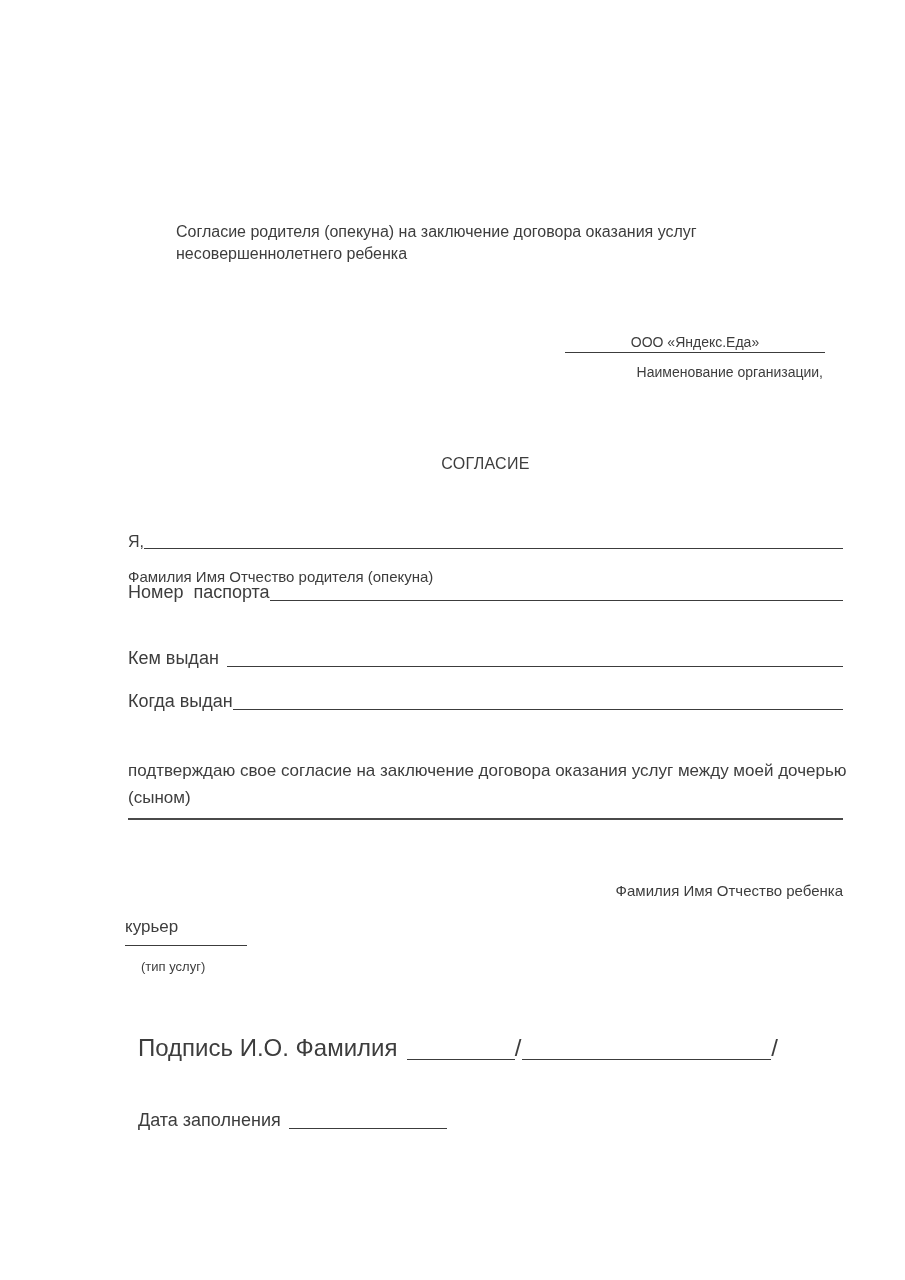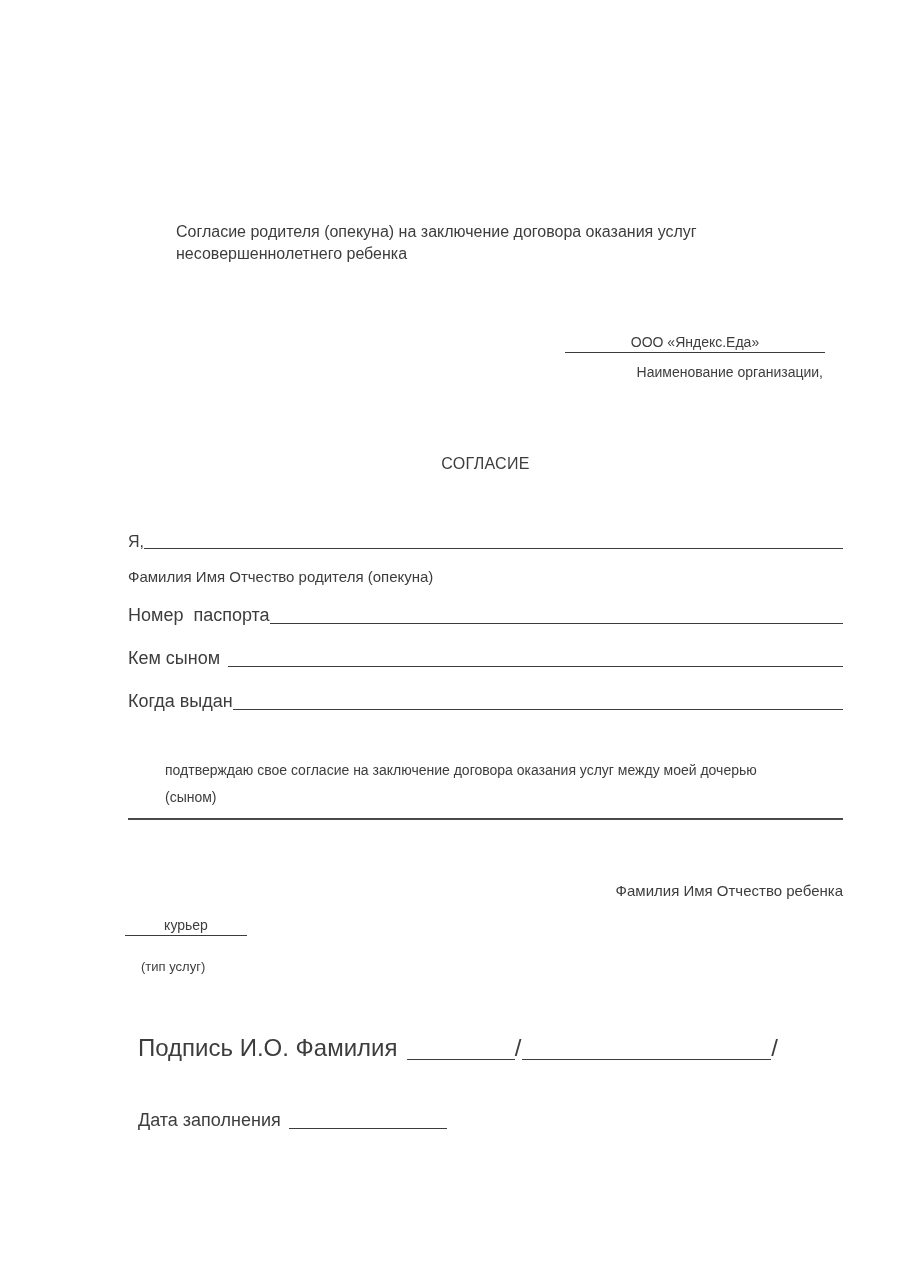--- a/index.html
+++ b/index.html
@@ -53,43 +53,43 @@
   .grow { flex: 1 1 auto; }
   .gap-sm { margin-left: 8px; }
 
   .row-parent   { left: 128px; top: 533px; width: 715px; font-size: 16px; }
   .fio-caption {
     left: 128px; top: 568px; width: 715px;
     padding-right: 87px; box-sizing: border-box;
     font-size: 15px;
   }
 
-  .row-passport { left: 128px; top: 605px; width: 715px; font-size: 18px; }
+  .row-passport { left: 128px; top: 582px; width: 715px; font-size: 18px; }
   .row-issuedby { left: 128px; top: 648px; width: 715px; font-size: 18px; }
   .row-issuedwh { left: 128px; top: 691px; width: 715px; font-size: 18px; }
 
   .confirm-text {
     left: 128px; top: 757px; width: 720px;
-    font-size: 14px; line-height: 27px; margin-left: 37px;
+    font-size: 17px; line-height: 27px;
   }
   .hr-line {
     left: 128px; top: 818px; width: 715px;
     border-top: 2px solid #4a4a4a; height: 0;
   }
 
   .child-caption {
     left: 128px; top: 882px; width: 715px;
     text-align: right; font-size: 15px;
   }
 
   .service-line {
     left: 125px; top: 917px; width: 122px;
-    text-align: center; font-size: 14px;
+    text-align: left; font-size: 17px;
     border-bottom: 1.3px solid #3c3c3c;
-    padding-bottom: 2px;
+    padding-bottom: 8px;
   }
   .service-caption {
     left: 141px; top: 959px; font-size: 13px;
   }
 
   .row-signature { left: 138px; top: 1034px; width: 640px; font-size: 24px; justify-content: center; }
   .blank-sig-1 { width: 110px; margin-left: 10px; }
   .blank-sig-2 { width: 256px; }
   .slash { margin-bottom: 0; }
 
@@ -118,21 +118,21 @@
     <span class="blank grow"></span>
   </div>
   <div class="abs fio-caption">Фамилия Имя Отчество родителя (опекуна)</div>
 
   <div class="abs row row-passport">
     <span class="row-label">Номер  паспорта</span>
     <span class="blank grow"></span>
   </div>
 
   <div class="abs row row-issuedby">
-    <span class="row-label">Кем сыном</span>
+    <span class="row-label">Кем выдан</span>
     <span class="blank grow gap-sm"></span>
   </div>
 
   <div class="abs row row-issuedwh">
     <span class="row-label">Когда выдан</span>
     <span class="blank grow"></span>
   </div>
 
   <div class="abs confirm-text">
     <div>подтверждаю свое согласие на заключение договора оказания услуг между моей дочерью</div>

